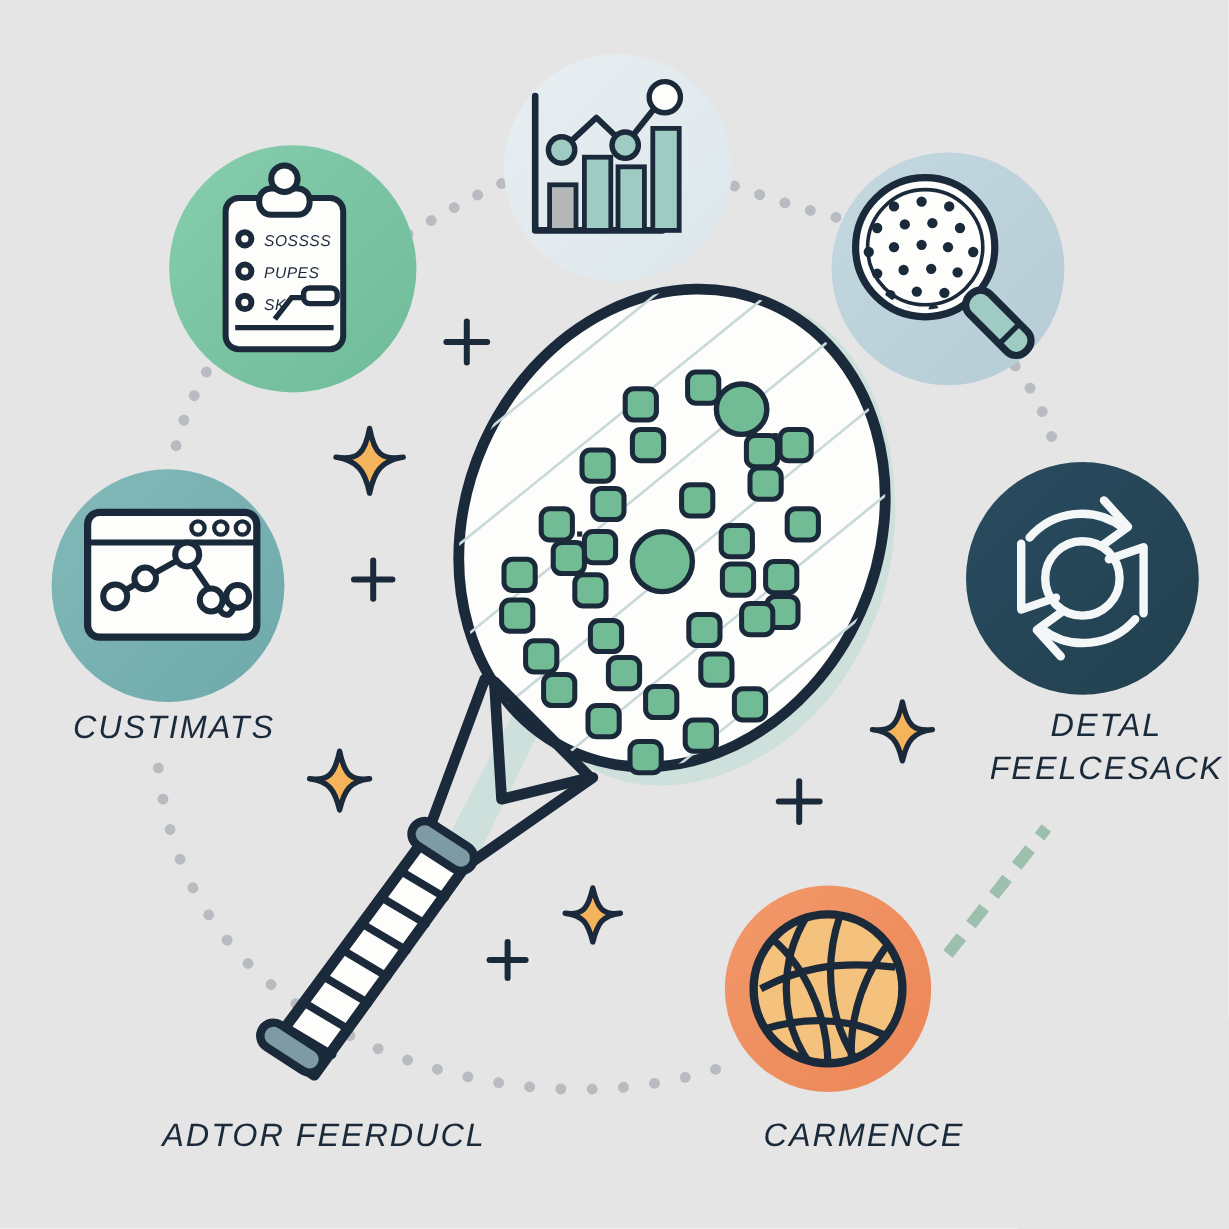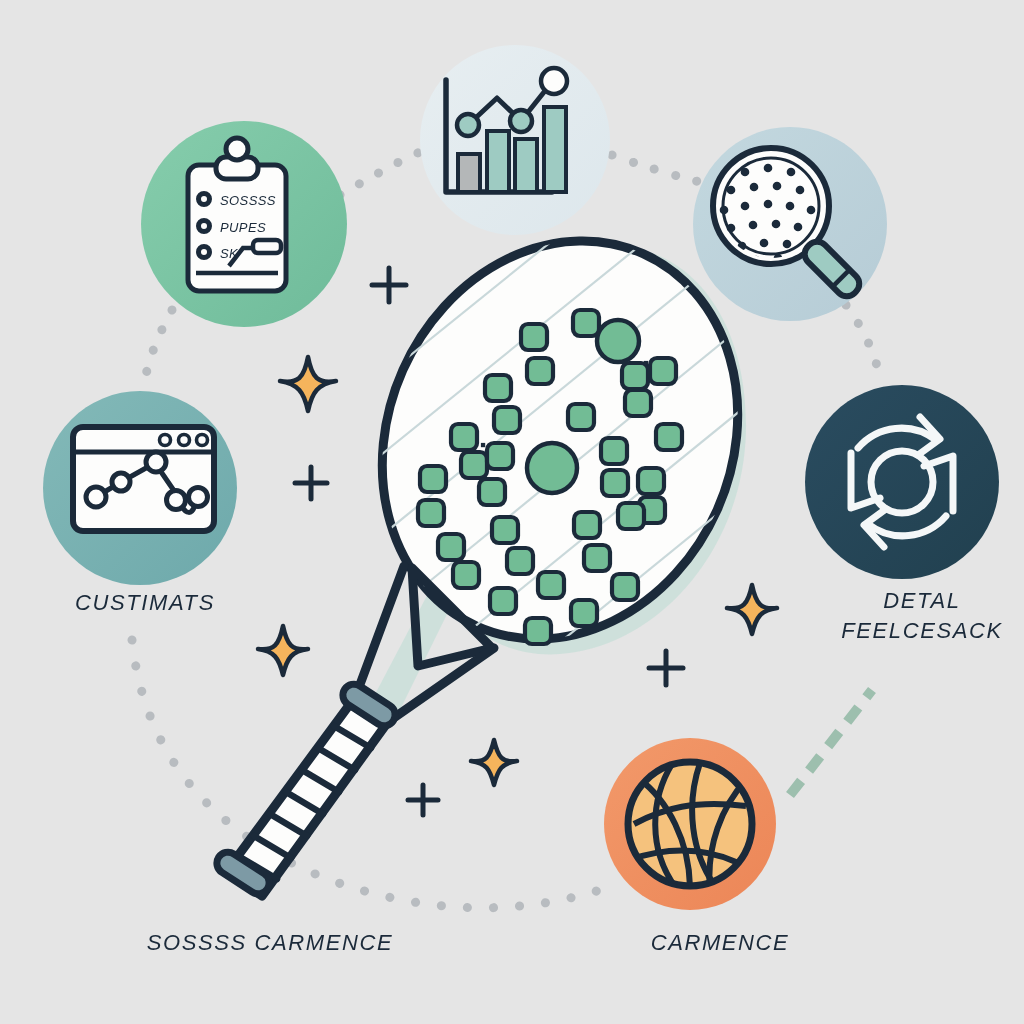--- a/index.html
+++ b/index.html
@@ -22,21 +22,21 @@
     position: absolute;
     left: 0;
     top: 0;
     width: 1024px;
     height: 1024px;
   }
   .node-label {
     position: absolute;
     color: #1b2a3a;
     font-family: "Liberation Sans", sans-serif;
-    font-size: 22px;
+    font-size: 27px;
     letter-spacing: 1.6px;
     font-weight: 400;
     white-space: nowrap;
     text-align: center;
     line-height: 1.35;
   }
   .label-cust   { left: 0px;   top: 588px; width: 290px; }
   .label-detail { left: 800px; top: 586px; width: 244px; }
   .label-adtor  { left: 40px;  top: 928px; width: 460px; }
   .label-feer   { left: 560px; top: 928px; width: 320px; }
@@ -338,17 +338,17 @@
     </g>
   </svg>
 
   <div class="node-label label-cust">CUSTIMATS</div>
 
   <div class="node-label label-detail">
     <div>DETAL</div>
     <div>FEELCESACK</div>
   </div>
 
-  <div class="node-label label-adtor">SOSSSS CARMENCE</div>
+  <div class="node-label label-adtor">ADTOR FEERDUCL</div>
 
   <div class="node-label label-feer">CARMENCE</div>
 
 </div>
 
 </body></html>

